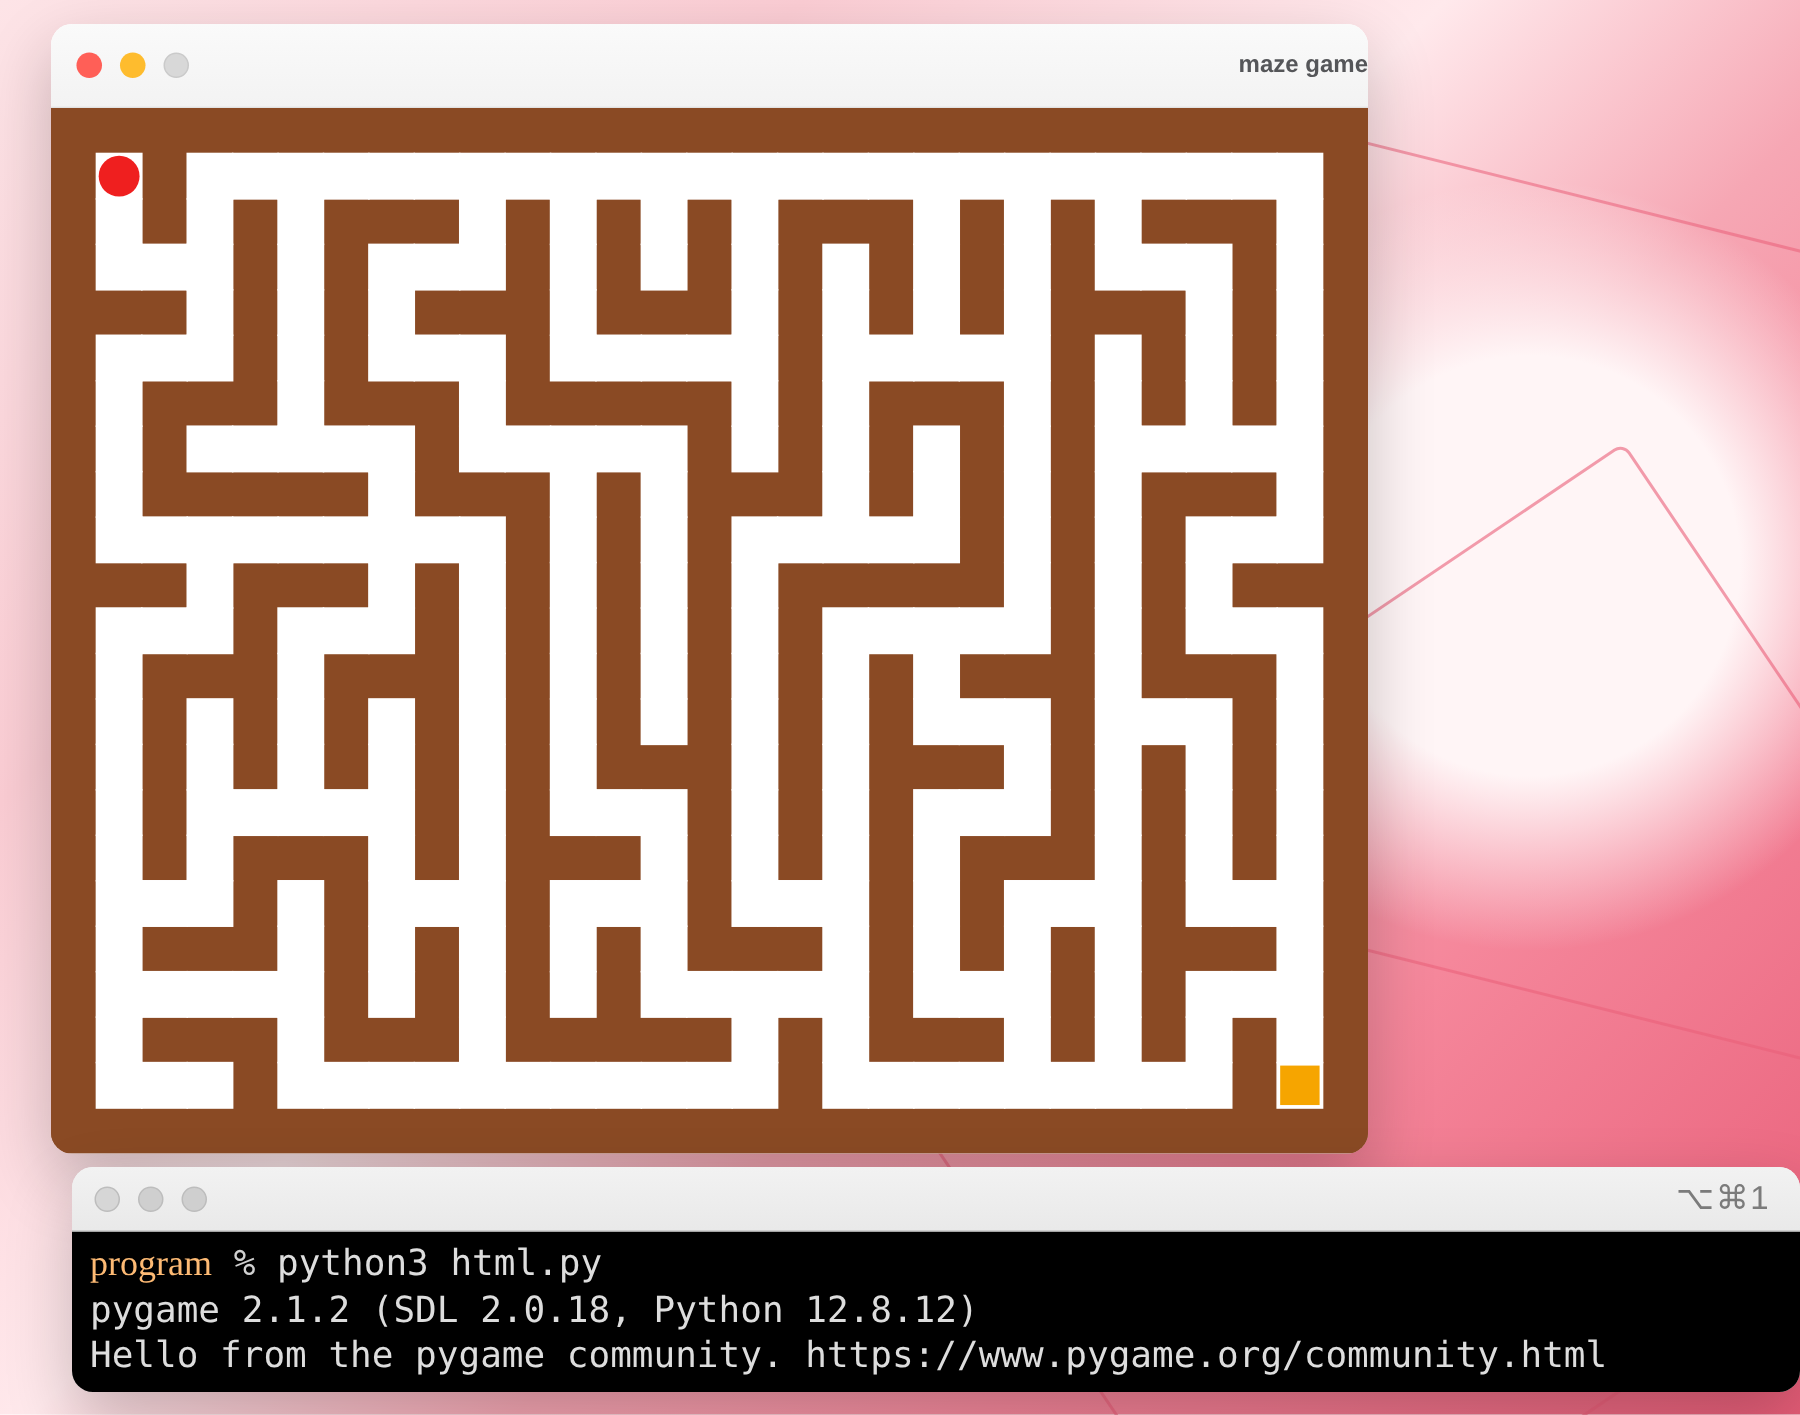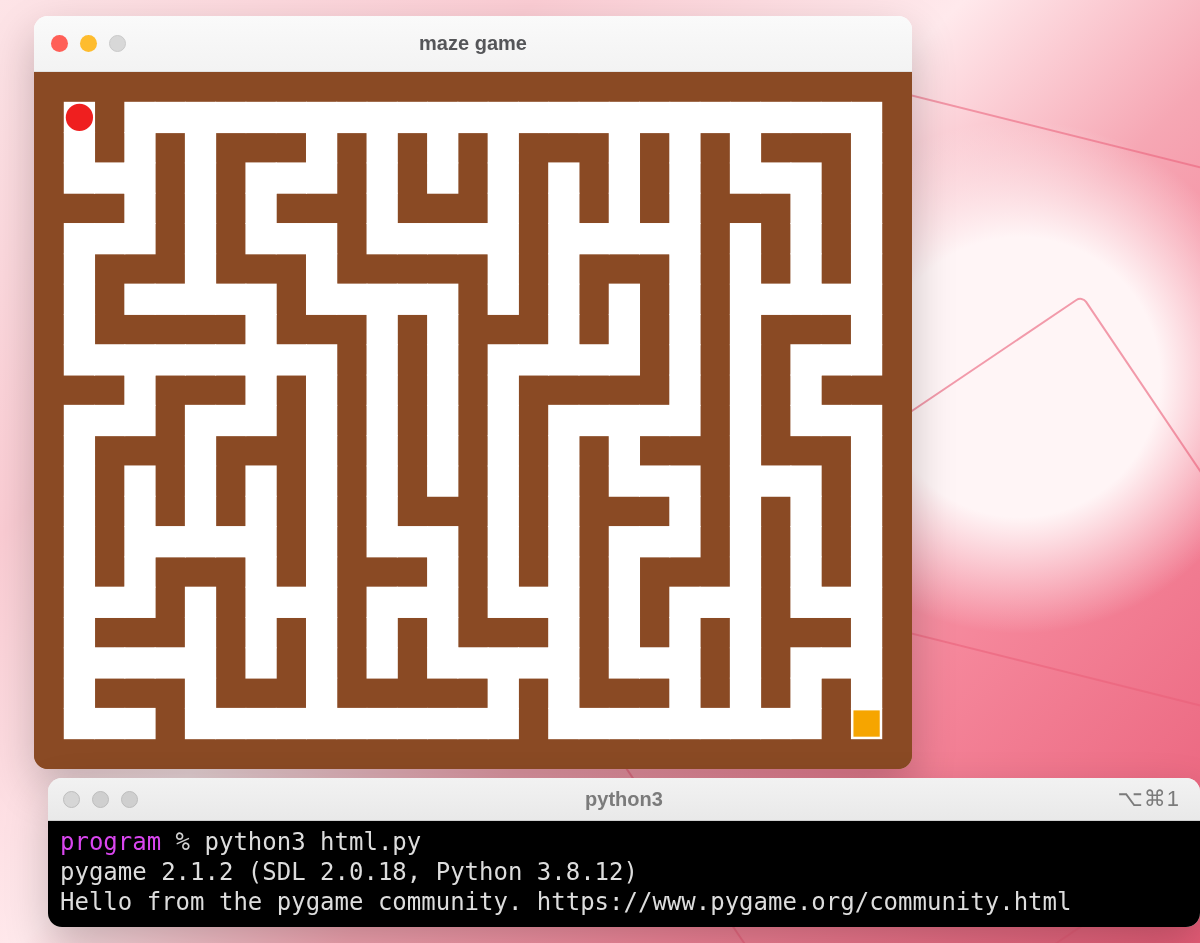--- a/index.html
+++ b/index.html
@@ -15,33 +15,33 @@
   .desktop::after{left:640px;top:430px;width:640px;height:520px;border:2px solid rgba(234,94,120,.6);transform:rotate(-34deg);border-radius:8px;}
   
   .win{position:absolute;border-radius:14px;box-shadow:0 18px 44px rgba(0,0,0,.22);overflow:hidden;}
   .game-win{left:34px;top:16px;width:878px;background:#fff;}
   .titlebar{height:55px;background:linear-gradient(#fafafa,#f3f3f3);border-bottom:1px solid #e2e2e2;display:flex;align-items:center;position:relative;}
   .tl-dots{display:flex;gap:12px;margin-left:17px;}
   .tl-dot{width:17px;height:17px;border-radius:50%;}
   .d-close{background:#ff5f57;}
   .d-min{background:#febc2e;}
   .d-zoom{background:#d8d8d8;border:1px solid #cacaca;box-sizing:border-box;}
-  .win-title{position:absolute;left:0;right:0;text-align:center;font-weight:600;color:#555659;font-size:20px;}
+  .win-title{position:absolute;left:0;right:0;text-align:right;font-weight:600;color:#555659;font-size:16px;}
   .canvas-wrap{background:#8a4a24;padding:0;position:relative;}
   svg.maze{display:block;}
   
   .term-win{left:48px;top:778px;width:1152px;background:#f2f2f2;}
   .term-titlebar{height:42px;background:linear-gradient(#f2f2f2,#e9e9e9);border-bottom:1px solid #cfcfcf;display:flex;align-items:center;position:relative;}
   .term-dots{display:flex;gap:12px;margin-left:15px;}
   .tdot{width:17px;height:17px;border-radius:50%;background:#cfcfcf;border:1px solid #bdbdbd;box-sizing:border-box;}
   .tdot.active{background:#d6d6d6;}
   .term-title{position:absolute;left:0;right:0;text-align:center;font-weight:600;color:#7b7b7b;font-size:20px;}
   .term-hint{position:absolute;right:20px;color:#7b7b7b;font-size:22px;letter-spacing:1px;}
   .term-body{background:#000;color:#ddd;font-family:"Menlo","Consolas",monospace;font-size:24px;line-height:1.25;padding:6px 12px 10px 12px;white-space:pre-wrap;word-break:break-all;}
-  .prompt-dir{color:#d946ef;}
+  .prompt-dir{color:#fdba74;font-family:Liberation Serif, serif;}
   .prompt-sep{color:#d0d0d0;}
 </style>
 </head>
 <body>
 
 <div class="desktop"></div>
 
 <div class="win game-win">
   <div class="titlebar">
     <div class="tl-dots">
@@ -382,20 +382,19 @@
   </div>
 </div>
 
 <div class="win term-win">
   <div class="term-titlebar">
     <div class="term-dots">
       <div class="tdot active"></div>
       <div class="tdot"></div>
       <div class="tdot"></div>
     </div>
-    <div class="term-title">python3</div>
     <div class="term-hint">⌥⌘1</div>
   </div>
   <div class="term-body"><span class="prompt-dir">program</span> <span class="prompt-sep">%</span> <span>python3 html.py</span>
-<span>pygame 2.1.2 (SDL 2.0.18, Python 3.8.12)</span>
+<span>pygame 2.1.2 (SDL 2.0.18, Python 12.8.12)</span>
 <span>Hello from the pygame community. https://www.pygame.org/community.html</span>
 </div>
 </div>
 
 </body></html>

